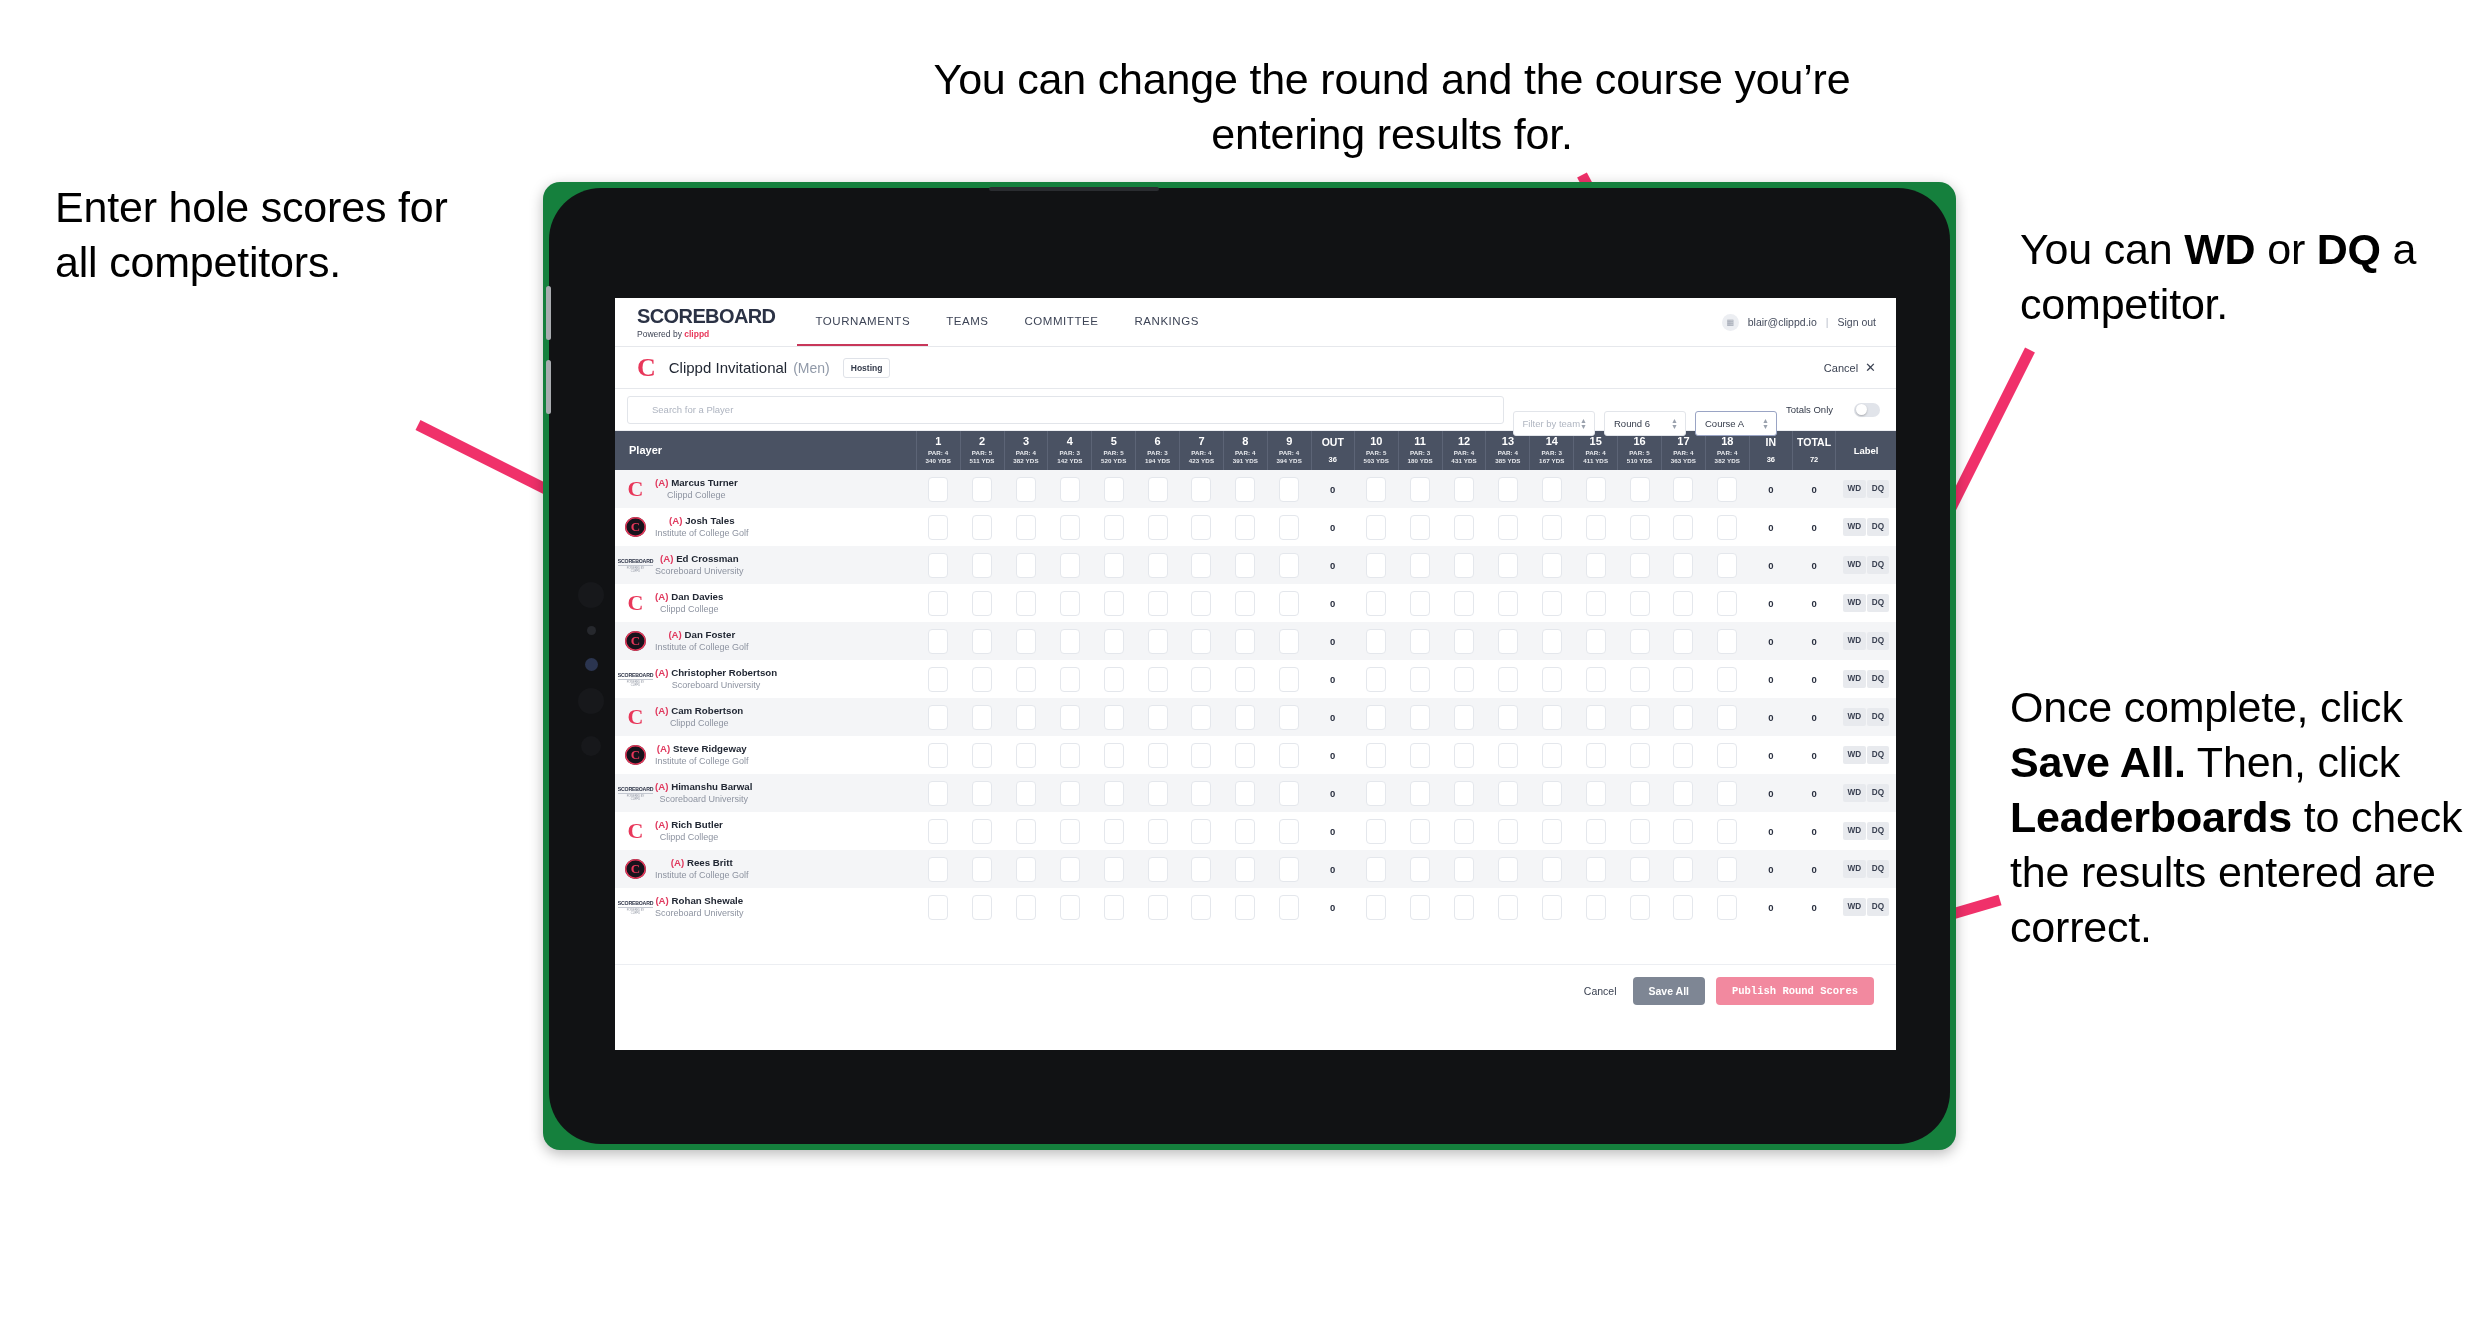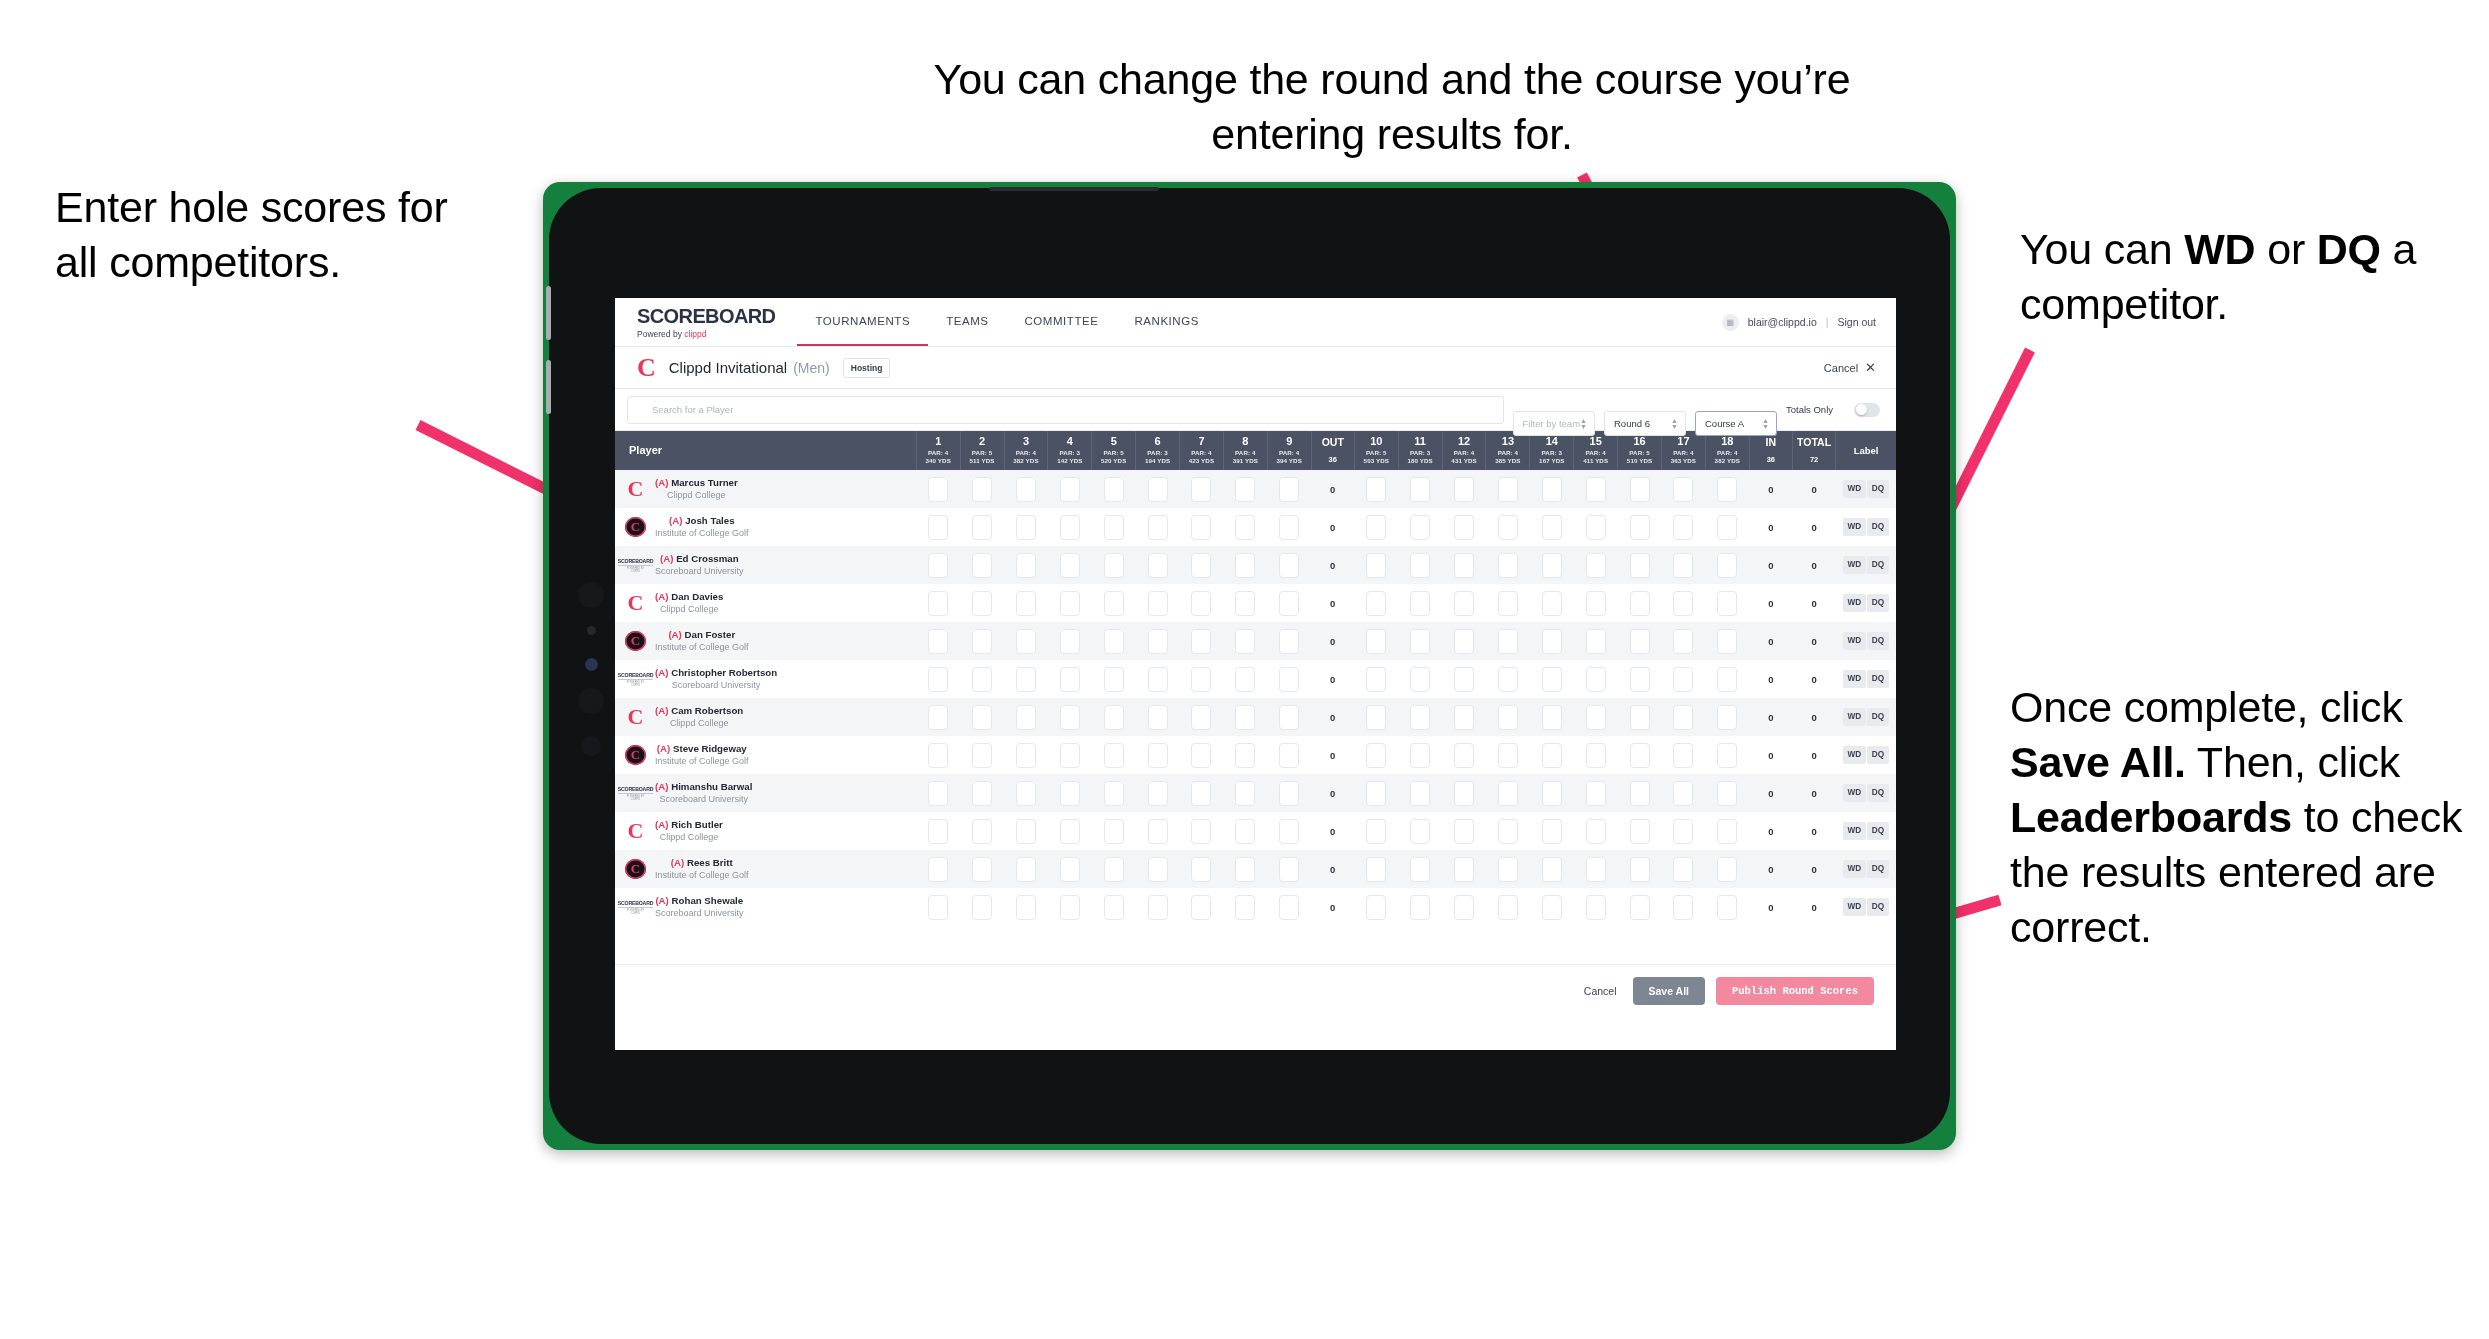--- a/index.html
+++ b/index.html
@@ -66,21 +66,21 @@
   .topbar {
     height:49px; background:#fff; border-bottom:1px solid #e6e8ec;
     display:flex; align-items:stretch; padding-left:22px;
   }
   .logo-wrap { display:flex; flex-direction:column; justify-content:center; padding-right:22px; }
   .logo-main {
     font-size:20px; font-weight:700; color:#2b3245; letter-spacing:-0.6px;
     font-family:"Liberation Sans", sans-serif;
   }
   .logo-sub { font-size:8.5px; color:#3d4354; margin-top:1px; }
-  .logo-sub span { color:#e8375a; font-weight:400; }
+  .logo-sub span { color:#e8375a; font-weight:700; }
   .topnav { display:flex; align-items:stretch; }
   .topnav-item {
     display:flex; align-items:center; padding:0 18px;
     font-size:11.5px; letter-spacing:.55px; color:#3d4456; font-weight:400;
     border-bottom:2.5px solid transparent; cursor:pointer;
   }
   .topnav-item.active { border-bottom-color:#c8375a; }
   .topbar-right {
     margin-left:auto; display:flex; align-items:center; gap:9px; padding-right:20px;
     font-size:10.5px; color:#444b5c;

